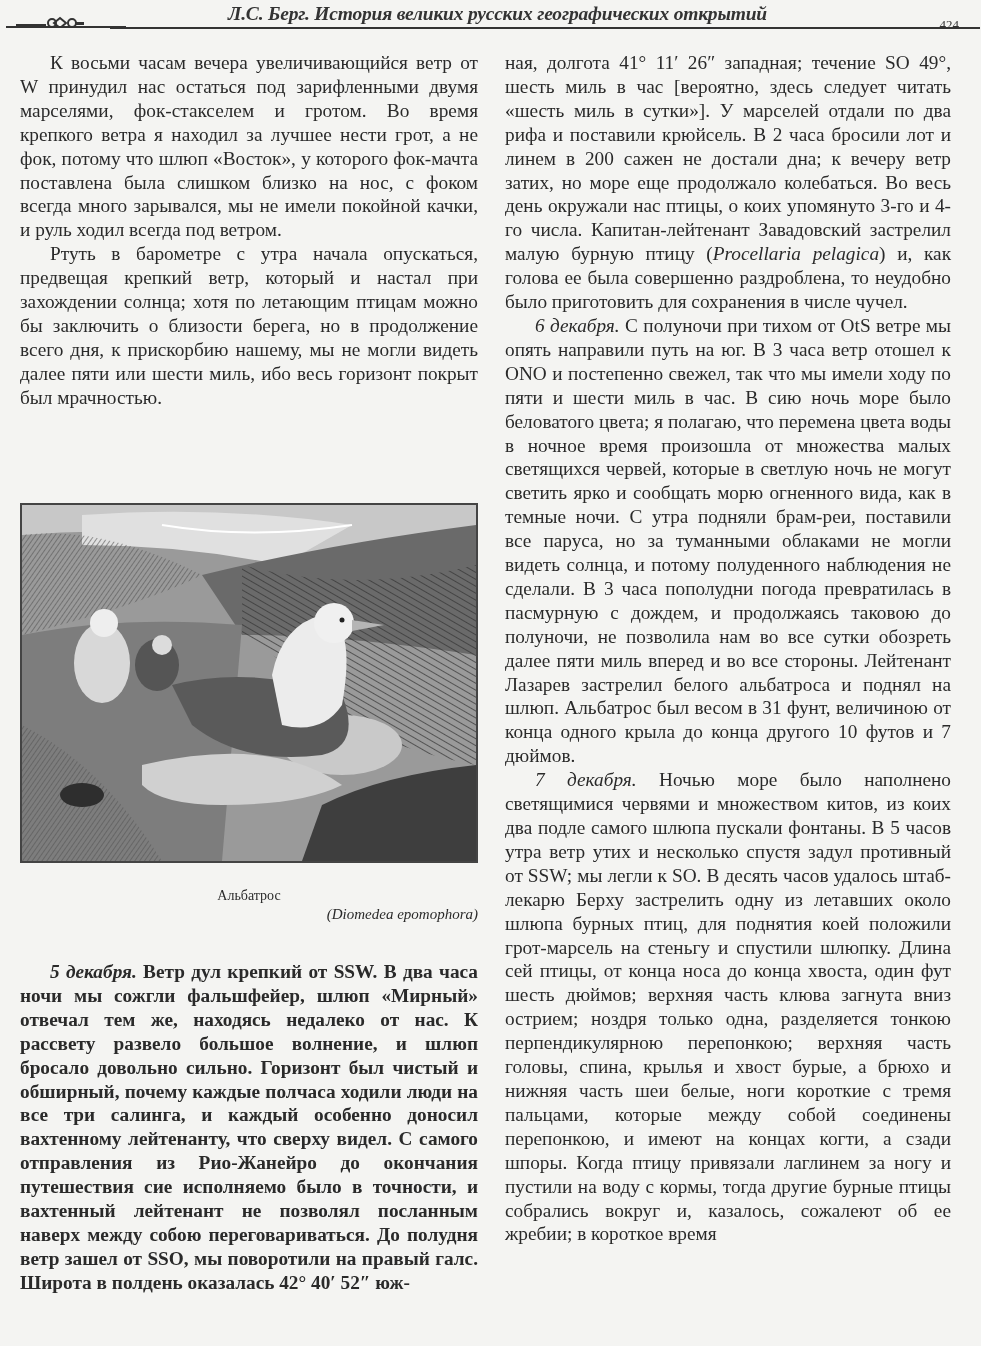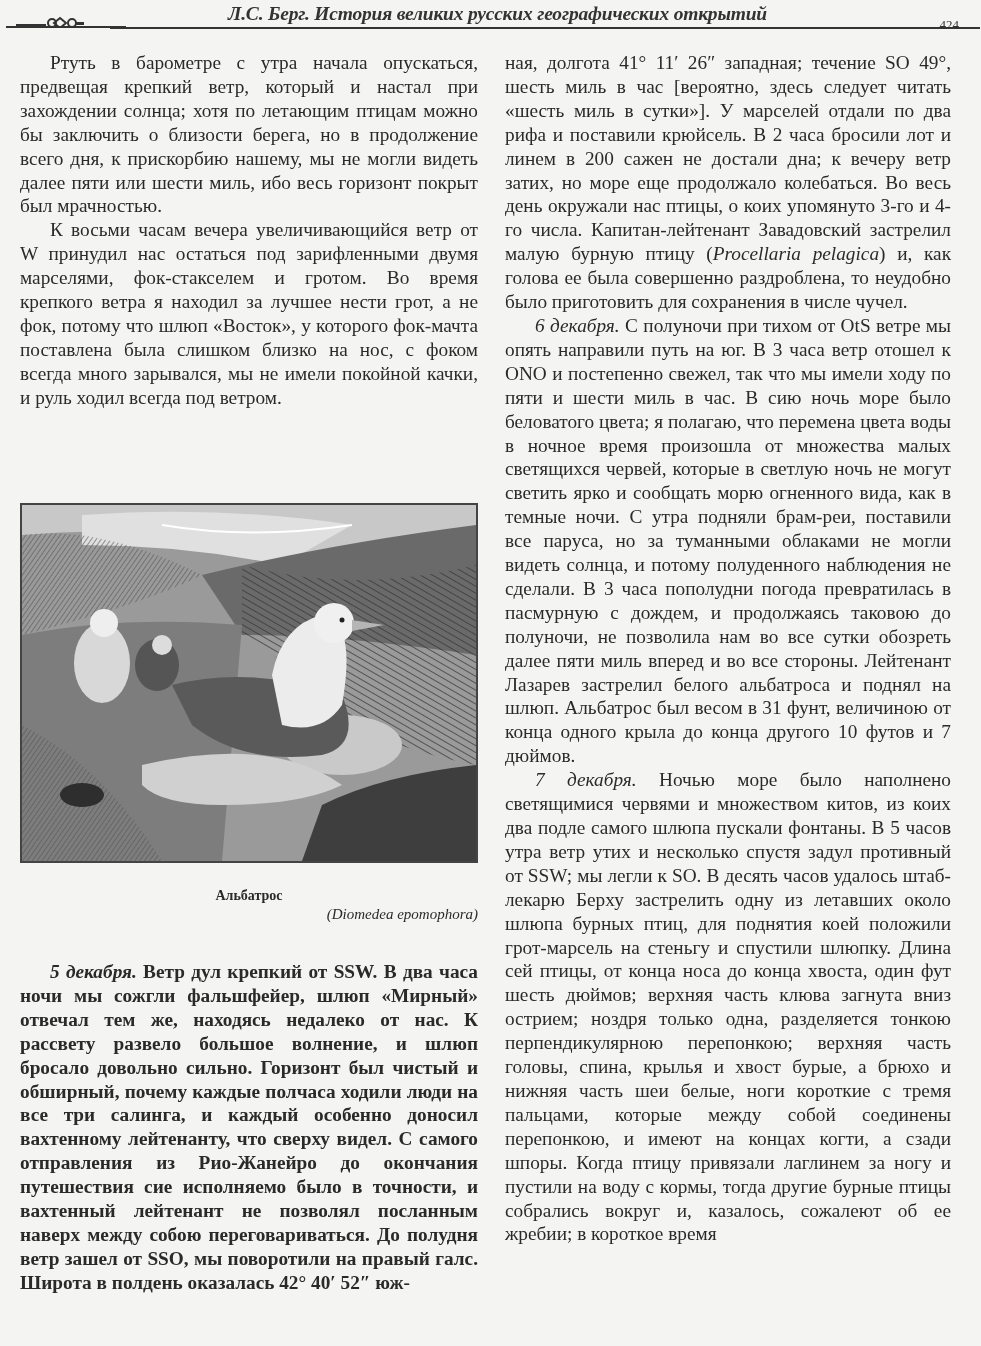--- a/index.html
+++ b/index.html
@@ -38,21 +38,21 @@
   .col .latin { font-style: italic; }
   .figure {
     position: absolute; left: 20px; top: 503px; width: 458px; height: 360px;
     border: 2px solid #444; box-sizing: border-box; overflow: hidden;
     background: #8a8a8a;
   }
   .figure svg { display: block; }
   .caption {
     position: absolute; left: 20px; width: 458px; text-align: center;
   }
-  .caption-title { top: 888px; font-weight: bold; font-size: 14px; }
+  .caption-title { top: 888px; font-weight: normal; font-size: 14px; }
   .caption-latin { top: 906px; font-style: italic; font-size: 15px; text-align: right; }
   .col-left-bottom { top: 960px; font-weight: bold; }
 </style>
 </head>
 <body>
 
 <div class="header">
   <svg class="header-ornament" viewBox="0 0 120 14" width="120" height="14">
     <rect x="0" y="12" width="120" height="2" fill="#333"></rect>
     <rect x="10" y="10" width="30" height="3" fill="#333"></rect>
@@ -60,22 +60,22 @@
     <path d="M54 4 L60 9 L54 14 L48 9 Z" fill="none" stroke="#333" stroke-width="2"></path>
     <circle cx="66" cy="9" r="4" fill="none" stroke="#333" stroke-width="2"></circle>
     <rect x="70" y="8" width="8" height="3" fill="#333"></rect>
   </svg>
   <div class="header-rule"></div>
   <div class="header-title">Л.С. Берг. История великих русских географических открытий</div>
   <div class="page-number">424</div>
 </div>
 
 <div class="col col-left">
+  <p class="indent">К восьми часам вечера увеличивающийся ветр от W принудил нас остаться под зарифленными двумя марселями, фок-стакселем и гротом. Во время крепкого ветра я находил за лучшее нести грот, а не фок, потому что шлюп «Восток», у которого фок-мачта поставлена была слишком близко на нос, с фоком всегда много зарывался, мы не имели покойной качки, и руль ходил всегда под ветром.</p>
   <p class="indent">Ртуть в барометре с утра начала опускаться, предвещая крепкий ветр, который и настал при захождении солнца; хотя по летающим птицам можно бы заключить о близости берега, но в продолжение всего дня, к прискорбию нашему, мы не могли видеть далее пяти или шести миль, ибо весь горизонт покрыт был мрачностью.</p>
-  <p class="indent">К восьми часам вечера увеличивающийся ветр от W принудил нас остаться под зарифленными двумя марселями, фок-стакселем и гротом. Во время крепкого ветра я находил за лучшее нести грот, а не фок, потому что шлюп «Восток», у которого фок-мачта поставлена была слишком близко на нос, с фоком всегда много зарывался, мы не имели покойной качки, и руль ходил всегда под ветром.</p>
 </div>
 
 <div class="figure">
   <svg width="454" height="356" viewBox="0 0 454 356">
     <defs>
       <pattern id="hatch" width="4" height="4" patternUnits="userSpaceOnUse" patternTransform="rotate(35)">
         <line x1="0" y1="0" x2="0" y2="4" stroke="#555" stroke-width="1.2"></line>
       </pattern>
       <pattern id="grass" width="6" height="6" patternUnits="userSpaceOnUse" patternTransform="rotate(-60)">
         <line x1="0" y1="0" x2="0" y2="6" stroke="#333" stroke-width="1.4"></line>

